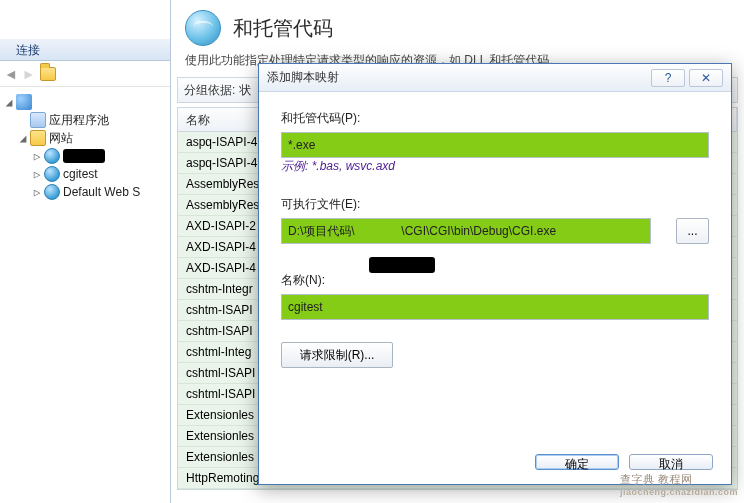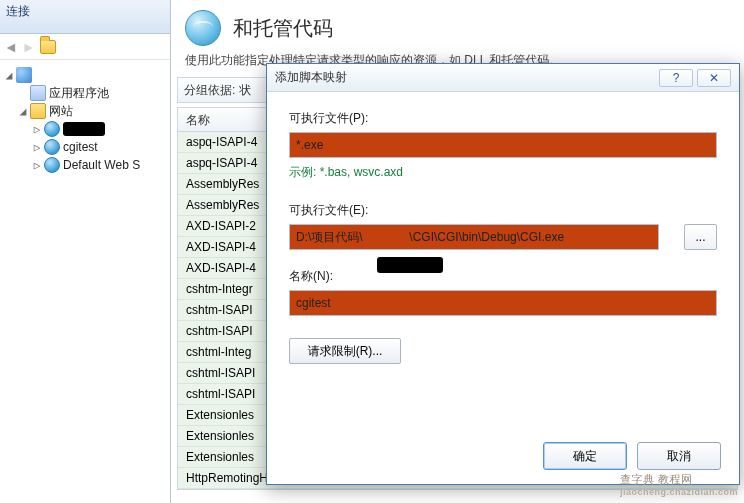--- a/index.html
+++ b/index.html
@@ -1,20 +1,20 @@
 <!DOCTYPE html>
 <html><head>
 <meta charset="utf-8">
 <style>
   * { box-sizing: border-box; font-family: "Microsoft YaHei", "Segoe UI", Tahoma, sans-serif; }
   body { margin: 0; width: 744px; height: 503px; overflow: hidden; background: #fff; font-size: 12px; position: relative; }
 
   
   .left-panel { position: absolute; left: 0; top: 0; width: 171px; height: 503px; border-right: 1px solid #b8c7d8; background: #fff; }
-  .left-header { height: 34px; background: linear-gradient(#eef3fa,#d7e5f5); border-bottom: 1px solid #b8c7d8; padding: 3px 6px; color: #1a3a6e; font-size: 12px; }
+  .left-header { height: 22px; background: linear-gradient(#eef3fa,#d7e5f5); border-bottom: 1px solid #b8c7d8; padding: 3px 16px; color: #1a3a6e; font-size: 12px; margin-top: 39px; }
   .left-toolbar { height: 26px; border-bottom: 1px solid #e4e4e4; display:flex; align-items:center; gap:4px; padding:0 4px; }
   .tb-arrow { color:#9a9a9a; font-size:14px; }
   .tb-folder { width:16px; height:14px; background:linear-gradient(#ffe28a,#f7c948); border:1px solid #c49a2e; border-radius:2px; position:relative; }
   .tb-folder::before { content:""; position:absolute; left:-1px; top:-5px; width:8px; height:4px; background:#f7c948; border:1px solid #c49a2e; border-bottom:none; border-radius:2px 2px 0 0; }
   .tree { padding: 6px 2px; }
   .tree-row { display:flex; align-items:center; height:18px; white-space:nowrap; overflow:hidden; }
   .tw { display:inline-block; width:14px; text-align:center; color:#6b6b6b; font-size:11px; font-family: Consolas, monospace; }
   .ticon { width:16px; height:16px; margin-right:3px; flex-shrink:0; }
   .i-server { background: radial-gradient(circle at 30% 30%, #9fd2ff, #3a87d1); border-radius:2px; }
   .i-app { background: linear-gradient(#d8e8ff,#a9c8ef); border:1px solid #7ba7d6; border-radius:2px; }
@@ -38,36 +38,36 @@
   .col-name { width:300px; }
   .col-path { width:80px; }
   .col-enabled { flex:1; }
   .list-body { background:#eaf4ea; }
   .row { height:21px; border-bottom:1px solid #d7e6d7; display:flex; align-items:center; }
   .row .c1 { width:300px; padding-left:8px; white-space:nowrap; overflow:hidden; text-overflow:ellipsis; }
   .row .c2 { width:80px; padding-left:8px; }
   .row .c3 { flex:1; padding-left:8px; }
 
   
-  .dialog { position:absolute; left:266px; top:63px; width:474px; height:422px; background:#fff; border:1px solid #4a78b4; box-shadow:0 4px 18px rgba(0,0,0,.35); }
+  .dialog { position:absolute; left:258px; top:63px; width:474px; height:422px; background:#fff; border:1px solid #4a78b4; box-shadow:0 4px 18px rgba(0,0,0,.35); }
   .dlg-title { height:28px; background:linear-gradient(#fdfefe,#e7eef7); border-bottom:1px solid #c9d6e6; display:flex; align-items:center; padding:0 8px; font-size:12px; color:#2a2a2a; }
   .dlg-spacer { flex:1; }
   .dlg-btn { width:34px; height:18px; border:1px solid #b9c7d8; border-radius:2px; background:linear-gradient(#fff,#eef2f7); margin-left:4px; display:flex; align-items:center; justify-content:center; font-size:12px; color:#2a5a9a; }
   .dlg-body { padding:18px 22px 0 22px; }
   .field-label { font-size:12px; color:#222; margin-top:21px; }
   .field-label.first { margin-top:0; }
-  .text-input { width:100%; height:26px; border:1px solid #b6c0cc; padding:2px 6px; font-size:12px; color:#222; background:#c2410c; margin-top:5px; }
-  .hint { font-size:12px; color:#15803d; margin-top:6px; }
+  .text-input { width:100%; height:26px; border:1px solid #b6c0cc; padding:2px 6px; font-size:12px; color:#222; background:#84cc16; margin-top:5px; }
+  .hint { font-size:12px; color:#4c1d95; margin-top:0;font-style:italic; }
   .exe-row { display:flex; align-items:center; gap:25px; margin-top:5px; }
   .exe-row .text-input { margin-top:0; }
   .browse-btn { width:36px; height:26px; border:1px solid #a9b5c2; background:linear-gradient(#fff,#eef1f5); border-radius:2px; font-size:12px; }
   .exe-redact { position:absolute; left:110px; top:193px; width:66px; height:16px; background:#000; border-radius:3px; }
   .req-btn { margin-top:22px; width:112px; height:26px; border:1px solid #a9b5c2; background:linear-gradient(#fff,#eaeef3); border-radius:2px; font-size:12px; }
   .dlg-footer { position:absolute; bottom:14px; right:18px; display:flex; gap:10px; }
-  .dlg-footer button { width:84px; height:28px; border:1px solid #8fa6c2; background:linear-gradient(#fff,#e8eef6); border-radius:3px; font-size:12px; }
+  .dlg-footer button { width:84px; height:16px; border:1px solid #8fa6c2; background:linear-gradient(#fff,#e8eef6); border-radius:3px; font-size:12px; }
   .dlg-footer button.primary { border-color:#5b8fd0; box-shadow:0 0 0 1px #aecdf2 inset; }
 
   
   .watermark { position:absolute; right:6px; bottom:6px; font-size:11px; color:#9a8a7a; text-shadow:0 0 1px #fff; letter-spacing:.5px; }
   .watermark .sub { font-size:9px; color:#b4a896; display:block; text-align:right;font-weight:bold; }
 </style>
 </head>
 <body>
 
 <div class="left-panel">
@@ -217,31 +217,31 @@
 </div>
 
 <div class="dialog">
   <div class="dlg-title">
     <span>添加脚本映射</span>
     <span class="dlg-spacer"></span>
     <span class="dlg-btn">?</span>
     <span class="dlg-btn">✕</span>
   </div>
   <div class="dlg-body">
-    <div class="field-label first">可执行文件(P):</div>
+    <div class="field-label first">和托管代码(P):</div>
     <input class="text-input" value="*.exe" style="">
     <div class="hint">示例: *.bas, wsvc.axd</div>
 
     <div class="field-label">可执行文件(E):</div>
     <div class="exe-row">
       <input class="text-input" value="D:\项目代码\              \CGI\CGI\bin\Debug\CGI.exe" style="">
       <button class="browse-btn">...</button>
     </div>
 
-    <div class="field-label" style="margin-top:18px">名称(N):</div>
+    <div class="field-label" style="margin-top:28px">名称(N):</div>
     <input class="text-input" value="cgitest" style="">
 
     <button class="req-btn">请求限制(R)...</button>
   </div>
   <div class="exe-redact"></div>
   <div class="dlg-footer">
     <button class="primary">确定</button>
     <button>取消</button>
   </div>
 </div>

